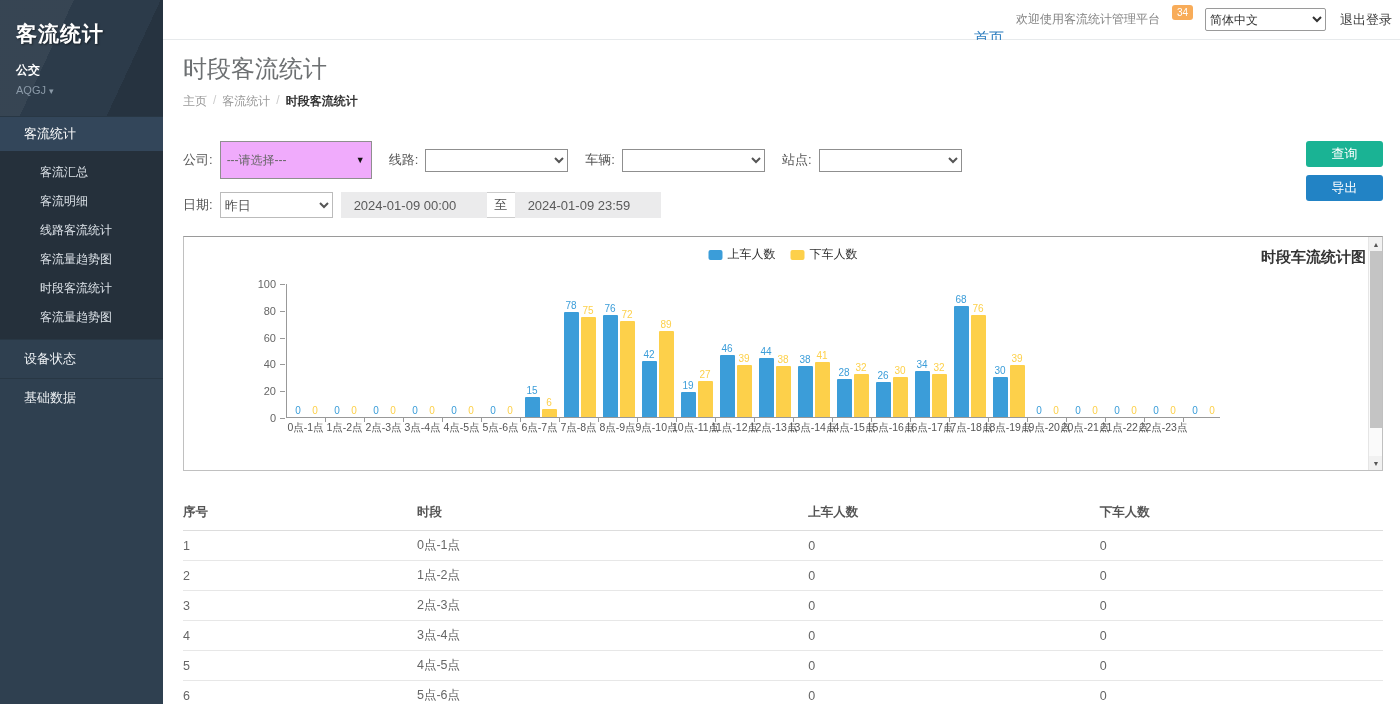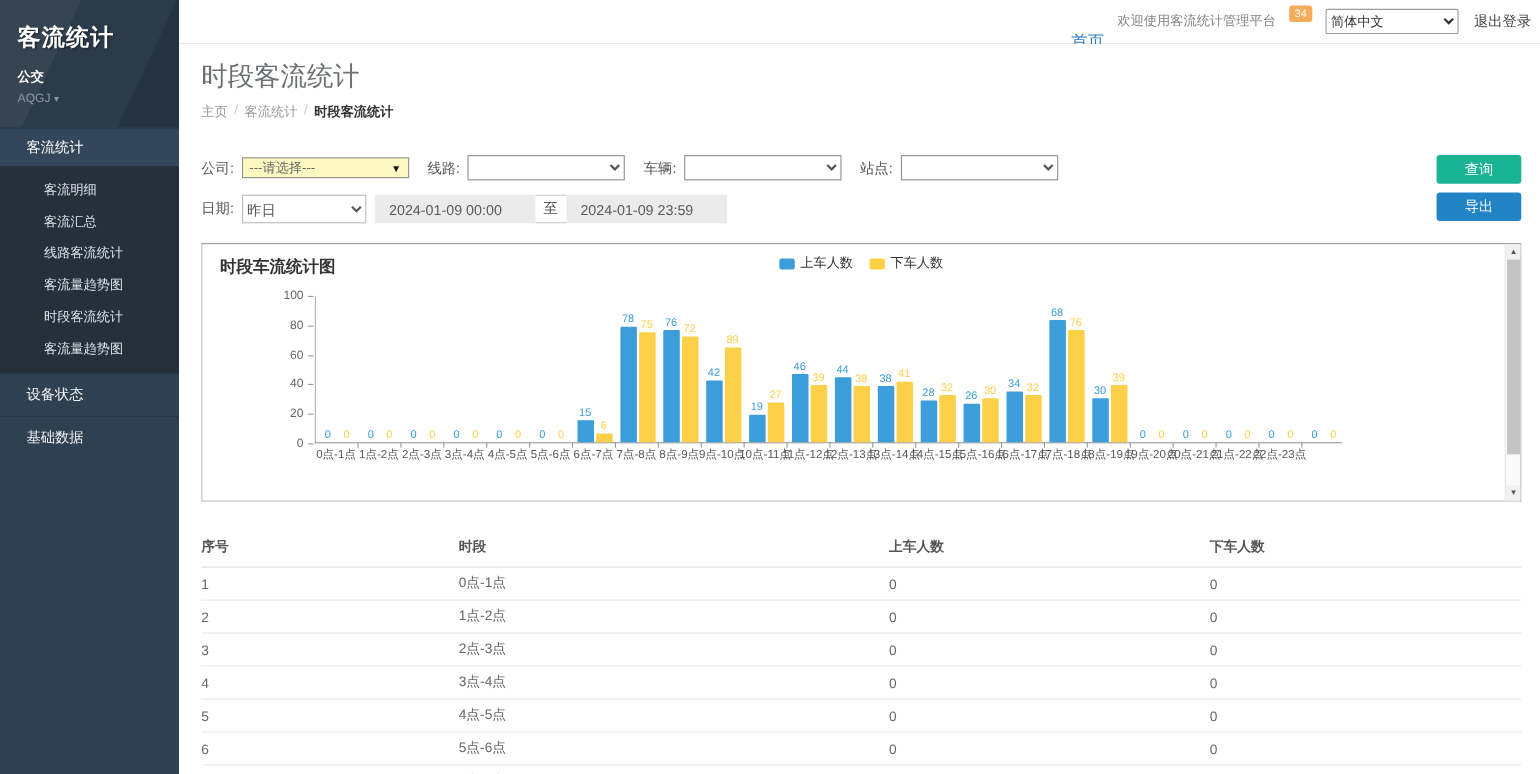--- a/index.html
+++ b/index.html
@@ -46,21 +46,21 @@
   .crumb { color:#999; cursor:pointer; }
   .crumb.last { color:#333; font-weight:bold; cursor:default; }
   .crumb-sep { color:#ccc; }
 
   .body-area { flex:1; background:#fff; position:relative; padding:0 17px 0 20px; }
 
   
   .filter-block { position:relative; padding-top:17px; }
   .filter-row { display:flex; align-items:center; margin-bottom:13px; }
   .f-label { font-size:13px; color:#555; margin-right:7px; }
-  .company-select { width:152px; height:19px; border:1px solid #8f8f8f; background:#fef9c3;
+  .company-select { width:152px; height:38px; border:1px solid #8f8f8f; background:#f0abfc;
     display:flex; align-items:center; justify-content:space-between; padding:0 6px;
     font-size:12px; color:#666; cursor:pointer; margin-right:17px; }
   .company-select .tri { font-size:9px; color:#111; }
   .plain-select { width:143px; height:23px; border:1px solid #8f8f8f; background:#fff;
     font-size:12px; color:#555; margin-right:17px;
     font-family:"Liberation Sans","DejaVu Sans",sans-serif; }
   .date-select { width:113px; height:26px; border:1px solid #bbb; background:#fff;
     font-size:13px; color:#555; margin-right:8px;
     font-family:"Liberation Sans","DejaVu Sans",sans-serif; }
   .date-input { width:146px; height:26px; border:none; background:#ebebec; color:#5a5a5a;
@@ -70,21 +70,21 @@
     font-size:13px; color:#555; }
   .btn-col { position:absolute; right:0; top:17px; display:flex; flex-direction:column; gap:8px; }
   .btn { width:77px; height:26px; border:none; border-radius:3px; color:#fff; font-size:13px;
     cursor:pointer; font-family:"Liberation Sans","DejaVu Sans",sans-serif; }
   .btn-search { background:#1ab394; }
   .btn-export { background:#2283c5; }
 
   
   .chart-card { margin-top:18px; height:235px; border:1px solid #c0c0c0; border-top-color:#9a9a9a;
     background:#fff; position:relative; padding:11px 16px; overflow:hidden; }
-  .chart-title { font-size:15px; font-weight:bold; color:#333; }
+  .chart-title { font-size:15px; font-weight:bold; color:#333;text-align:right; }
   .legend { position:absolute; left:50%; transform:translateX(-50%); top:9px;
     display:flex; gap:15px; align-items:center; }
   .legend-item { display:flex; align-items:center; gap:5px; font-size:12px; color:#333; cursor:pointer; }
   .legend-swatch { width:14px; height:10px; border-radius:2px; }
 
   .chart-wrap { margin-top:17px; margin-left:52px; display:flex; }
   .ylabels { position:relative; width:34px; height:134px; flex-shrink:0; }
   .ylab { position:absolute; right:10px; transform:translateY(50%); font-size:11px; color:#666; }
   .ylab::after { content:''; position:absolute; left:100%; margin-left:4px; top:50%;
     width:5px; height:1px; background:#999; }
@@ -126,22 +126,22 @@
       <h1>客流统计</h1>
       <div class="company">公交</div>
       <div class="account">
         <span>AQGJ</span>
         <span class="caret">▾</span>
       </div>
     </div>
     <nav>
       <div class="menu-section-header">客流统计</div>
       <div class="submenu" id="submenu">
+          <div class="submenu-item">客流汇总</div>
           <div class="submenu-item">客流明细</div>
-          <div class="submenu-item">客流汇总</div>
           <div class="submenu-item">线路客流统计</div>
           <div class="submenu-item">客流量趋势图</div>
           <div class="submenu-item">时段客流统计</div>
           <div class="submenu-item">客流量趋势图</div>
         </div>
       <div id="bottom-items">
           <div class="menu-item">设备状态</div>
           <div class="menu-item">基础数据</div>
         </div>
     </nav>

